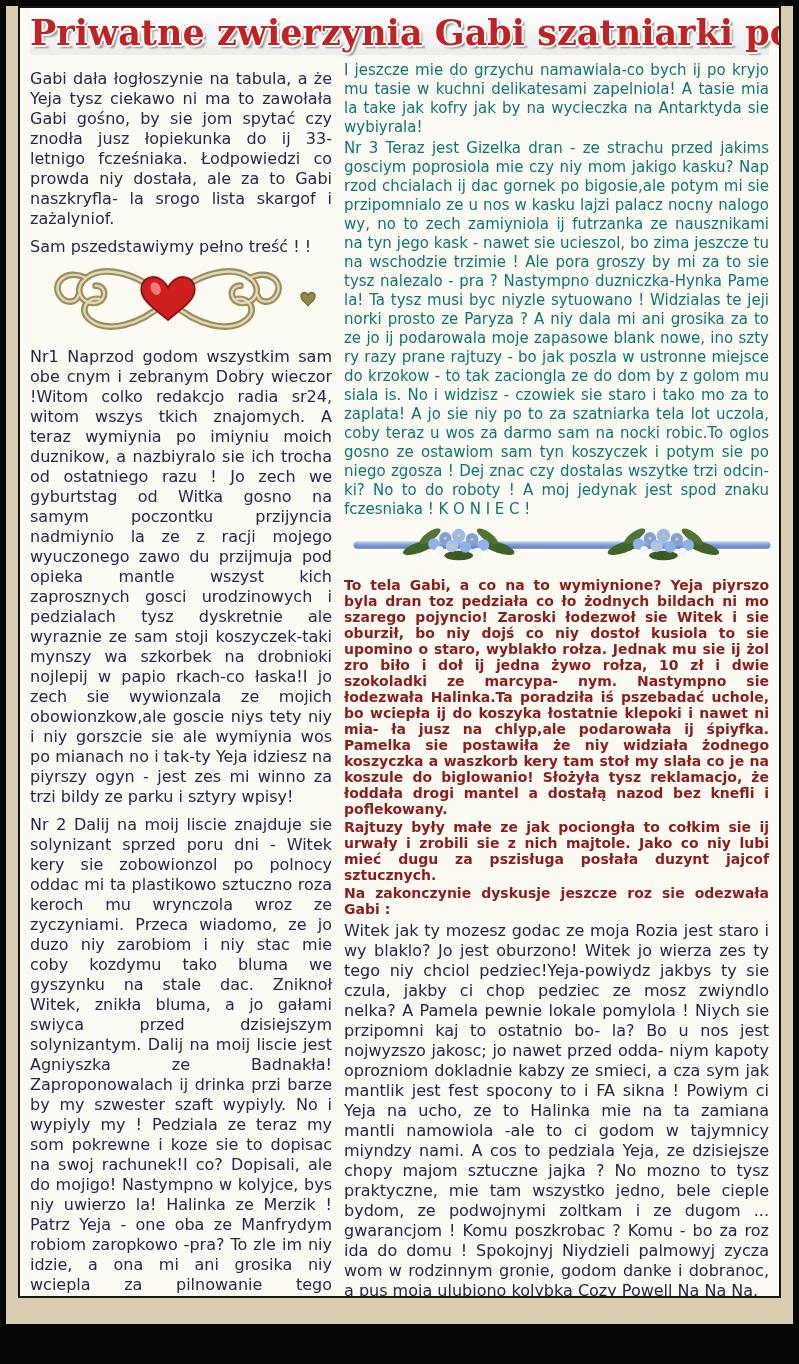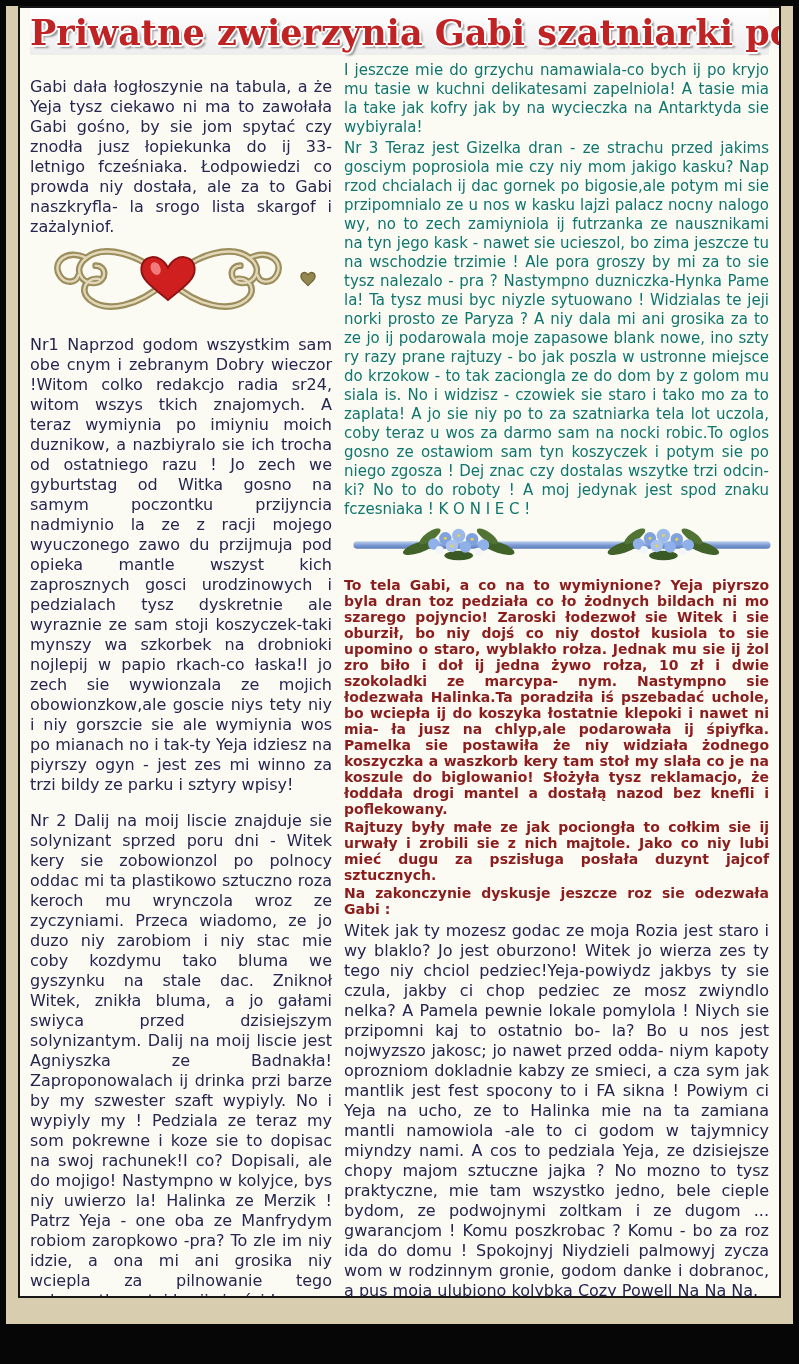--- a/index.html
+++ b/index.html
@@ -41,21 +41,21 @@
     white-space:nowrap;
   }
   .columns{display:flex;gap:12px;padding-top:6px;}
   .col-left{width:302px;flex:0 0 302px;}
   .col-right{flex:1;min-width:0;}
   .body-text{
     color:#26264f;
     text-align:justify;
     font-size:16px;
     line-height:20px;
-    margin:16px 0 2px 0;
+    margin:8px 0 2px 0;
   }
   .intro-last{text-align:left;}
   .right-text{
     color:#0f766e;
     text-align:justify;
     font-size:15px;
     line-height:19px;
     margin:0 0 2px 0;
   }
   .red-text{
@@ -86,20 +86,21 @@
   <div class="inner">
 
     <div class="title-band">
       <span class="page-title">Priwatne zwierzynia Gabi szatniarki po fajerze</span>
     </div>
 
     <div class="columns">
 
       <div class="col-left">
         <p class="body-text">Gabi dała łogłoszynie na tabula, a że Yeja tysz ciekawo ni ma to zawołała Gabi gośno, by sie jom spytać czy znodła jusz łopiekunka do ij 33-letnigo fcześniaka. Łodpowiedzi co prowda niy dostała, ale za to Gabi naszkryfla- la srogo lista skargof i zażalyniof.</p>
+        <p class="body-text intro-last">Sam pszedstawiymy pełno treść ! !</p>
 
         <div class="ornament-row">
           <svg width="248" height="80" viewBox="0 0 260 84">
             <g stroke="#9c8d5c" stroke-width="7" fill="none" stroke-linecap="round">
               <path d="M126,42 C100,14 62,6 44,20 C30,31 38,48 54,46 C66,44 66,28 54,28"></path>
               <path d="M134,42 C160,14 198,6 216,20 C230,31 222,48 206,46 C194,44 194,28 206,28"></path>
               <path d="M126,46 C100,70 66,78 48,64 C36,54 44,40 58,42"></path>
               <path d="M134,46 C160,70 194,78 212,64 C224,54 216,40 202,42"></path>
               <path d="M44,20 C24,10 8,24 16,38 C22,48 34,46 36,38"></path>
               <path d="M216,20 C236,10 252,24 244,38 C238,48 226,46 224,38"></path>

